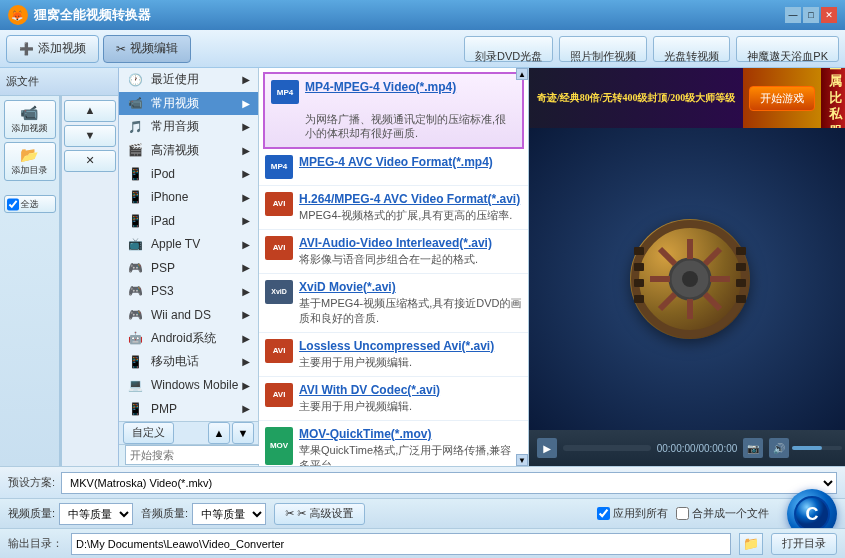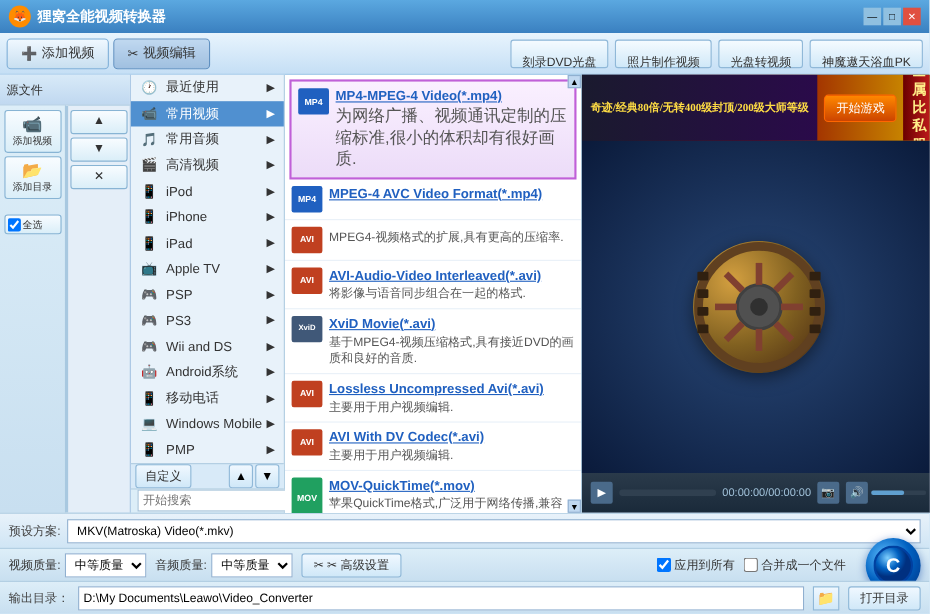--- a/index.html
+++ b/index.html
@@ -615,34 +615,35 @@
         </div>
       </div>
 
       <div class="submenu-panel" style="width:270px;min-width:270px;">
         <div style="position:absolute;top:0;right:0;width:12px;height:12px;background:#c0d8f0;border:1px solid #90b0d0;display:flex;align-items:center;justify-content:center;font-size:8px;cursor:pointer;z-index:10;">▲</div>
 
         <div style="background:linear-gradient(to bottom,#faf0ff,#ecdcf8);border:2px solid #c060d8;margin:4px 4px 0 4px;padding:6px;display:flex;gap:6px;cursor:pointer;">
           <div style="width:28px;height:24px;background:#2060c0;color:white;font-size:8px;font-weight:bold;border-radius:2px;display:flex;align-items:center;justify-content:center;flex-shrink:0;">MP4</div>
           <div>
             <div style="font-size:12px;color:#2060c0;font-weight:bold;text-decoration:underline;">MP4-MPEG-4 Video(*.mp4)</div>
-            <div style="font-size:15px;color:#555;margin-top:2px;line-height:1.3;">为网络广播、视频通讯定制的压缩标准,很小的体积却有很好画质.</div>
+            <div style="font-size:11px;color:#555;margin-top:18px;line-height:1.3;">为网络广播、视频通讯定制的压缩标准,很小的体积却有很好画质.</div>
           </div>
         </div>
 
         <div style="padding:6px;display:flex;gap:6px;cursor:pointer;border-bottom:1px solid #e8f0f8;">
           <div style="width:28px;height:24px;background:#2060c0;color:white;font-size:8px;font-weight:bold;border-radius:2px;display:flex;align-items:center;justify-content:center;flex-shrink:0;">MP4</div>
           <div>
             <div style="font-size:12px;color:#2060c0;font-weight:bold;text-decoration:underline;">MPEG-4 AVC Video Format(*.mp4)</div>
           </div>
         </div>
 
         <div style="padding:6px;display:flex;gap:6px;cursor:pointer;border-bottom:1px solid #e8f0f8;">
           <div style="width:28px;height:24px;background:#c04020;color:white;font-size:8px;font-weight:bold;border-radius:2px;display:flex;align-items:center;justify-content:center;flex-shrink:0;">AVI</div>
           <div>
+            <div style="font-size:12px;color:#2060c0;font-weight:bold;text-decoration:underline;">H.264/MPEG-4 AVC Video Format(*.avi)</div>
             <div style="font-size:11px;color:#555;margin-top:2px;">MPEG4-视频格式的扩展,具有更高的压缩率.</div>
           </div>
         </div>
 
         <div style="padding:6px;display:flex;gap:6px;cursor:pointer;border-bottom:1px solid #e8f0f8;">
           <div style="width:28px;height:24px;background:#c04020;color:white;font-size:8px;font-weight:bold;border-radius:2px;display:flex;align-items:center;justify-content:center;flex-shrink:0;">AVI</div>
           <div>
             <div style="font-size:12px;color:#2060c0;font-weight:bold;text-decoration:underline;">AVI-Audio-Video Interleaved(*.avi)</div>
             <div style="font-size:11px;color:#555;margin-top:2px;">将影像与语音同步组合在一起的格式.</div>
           </div>

